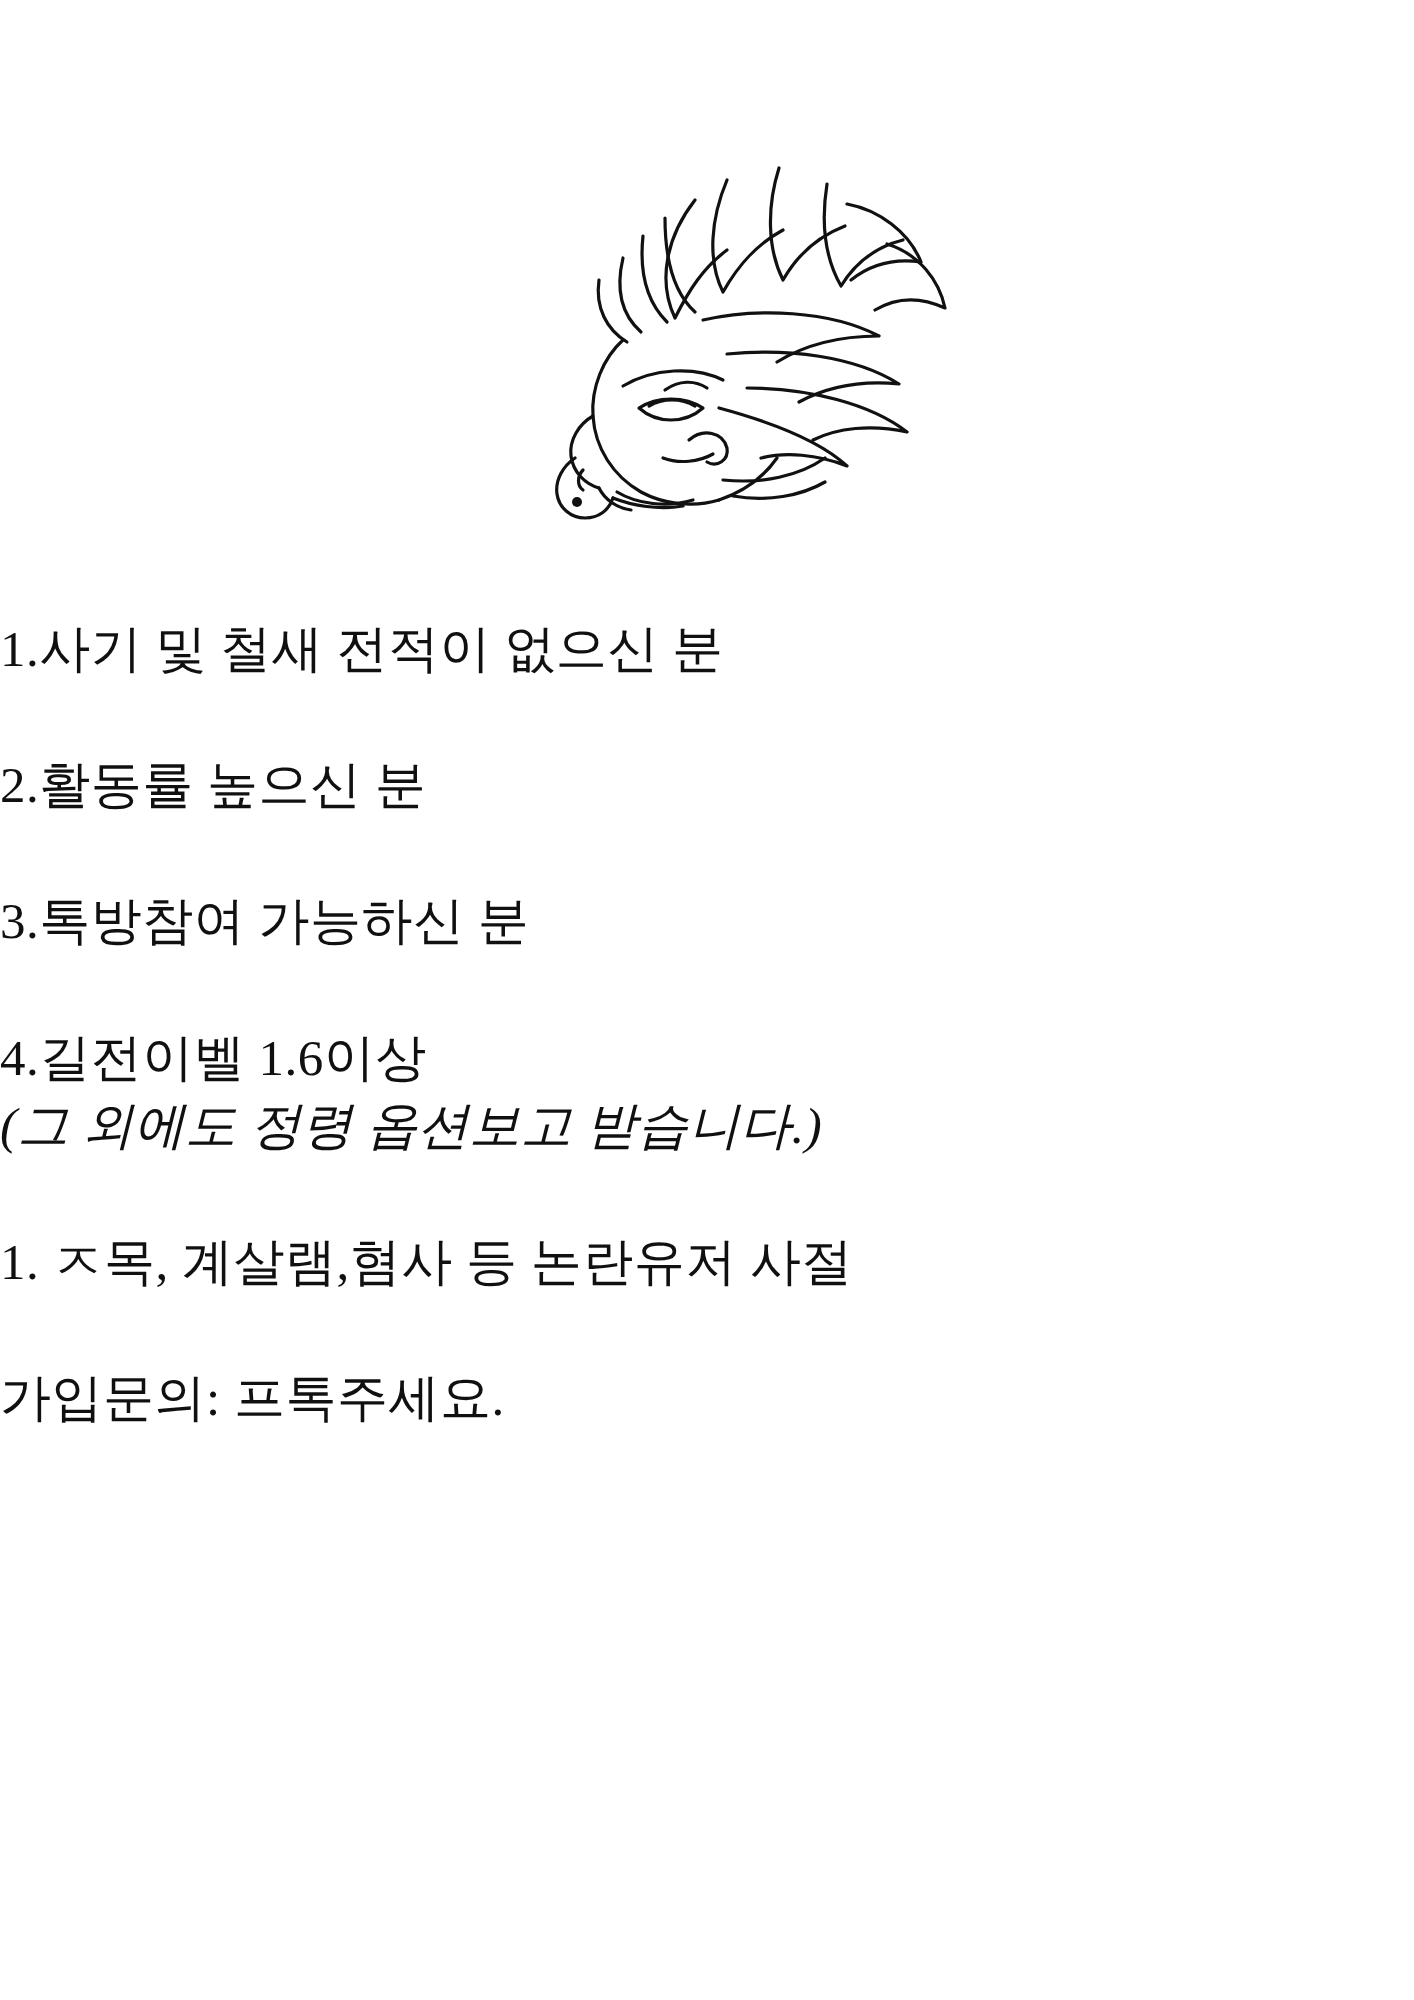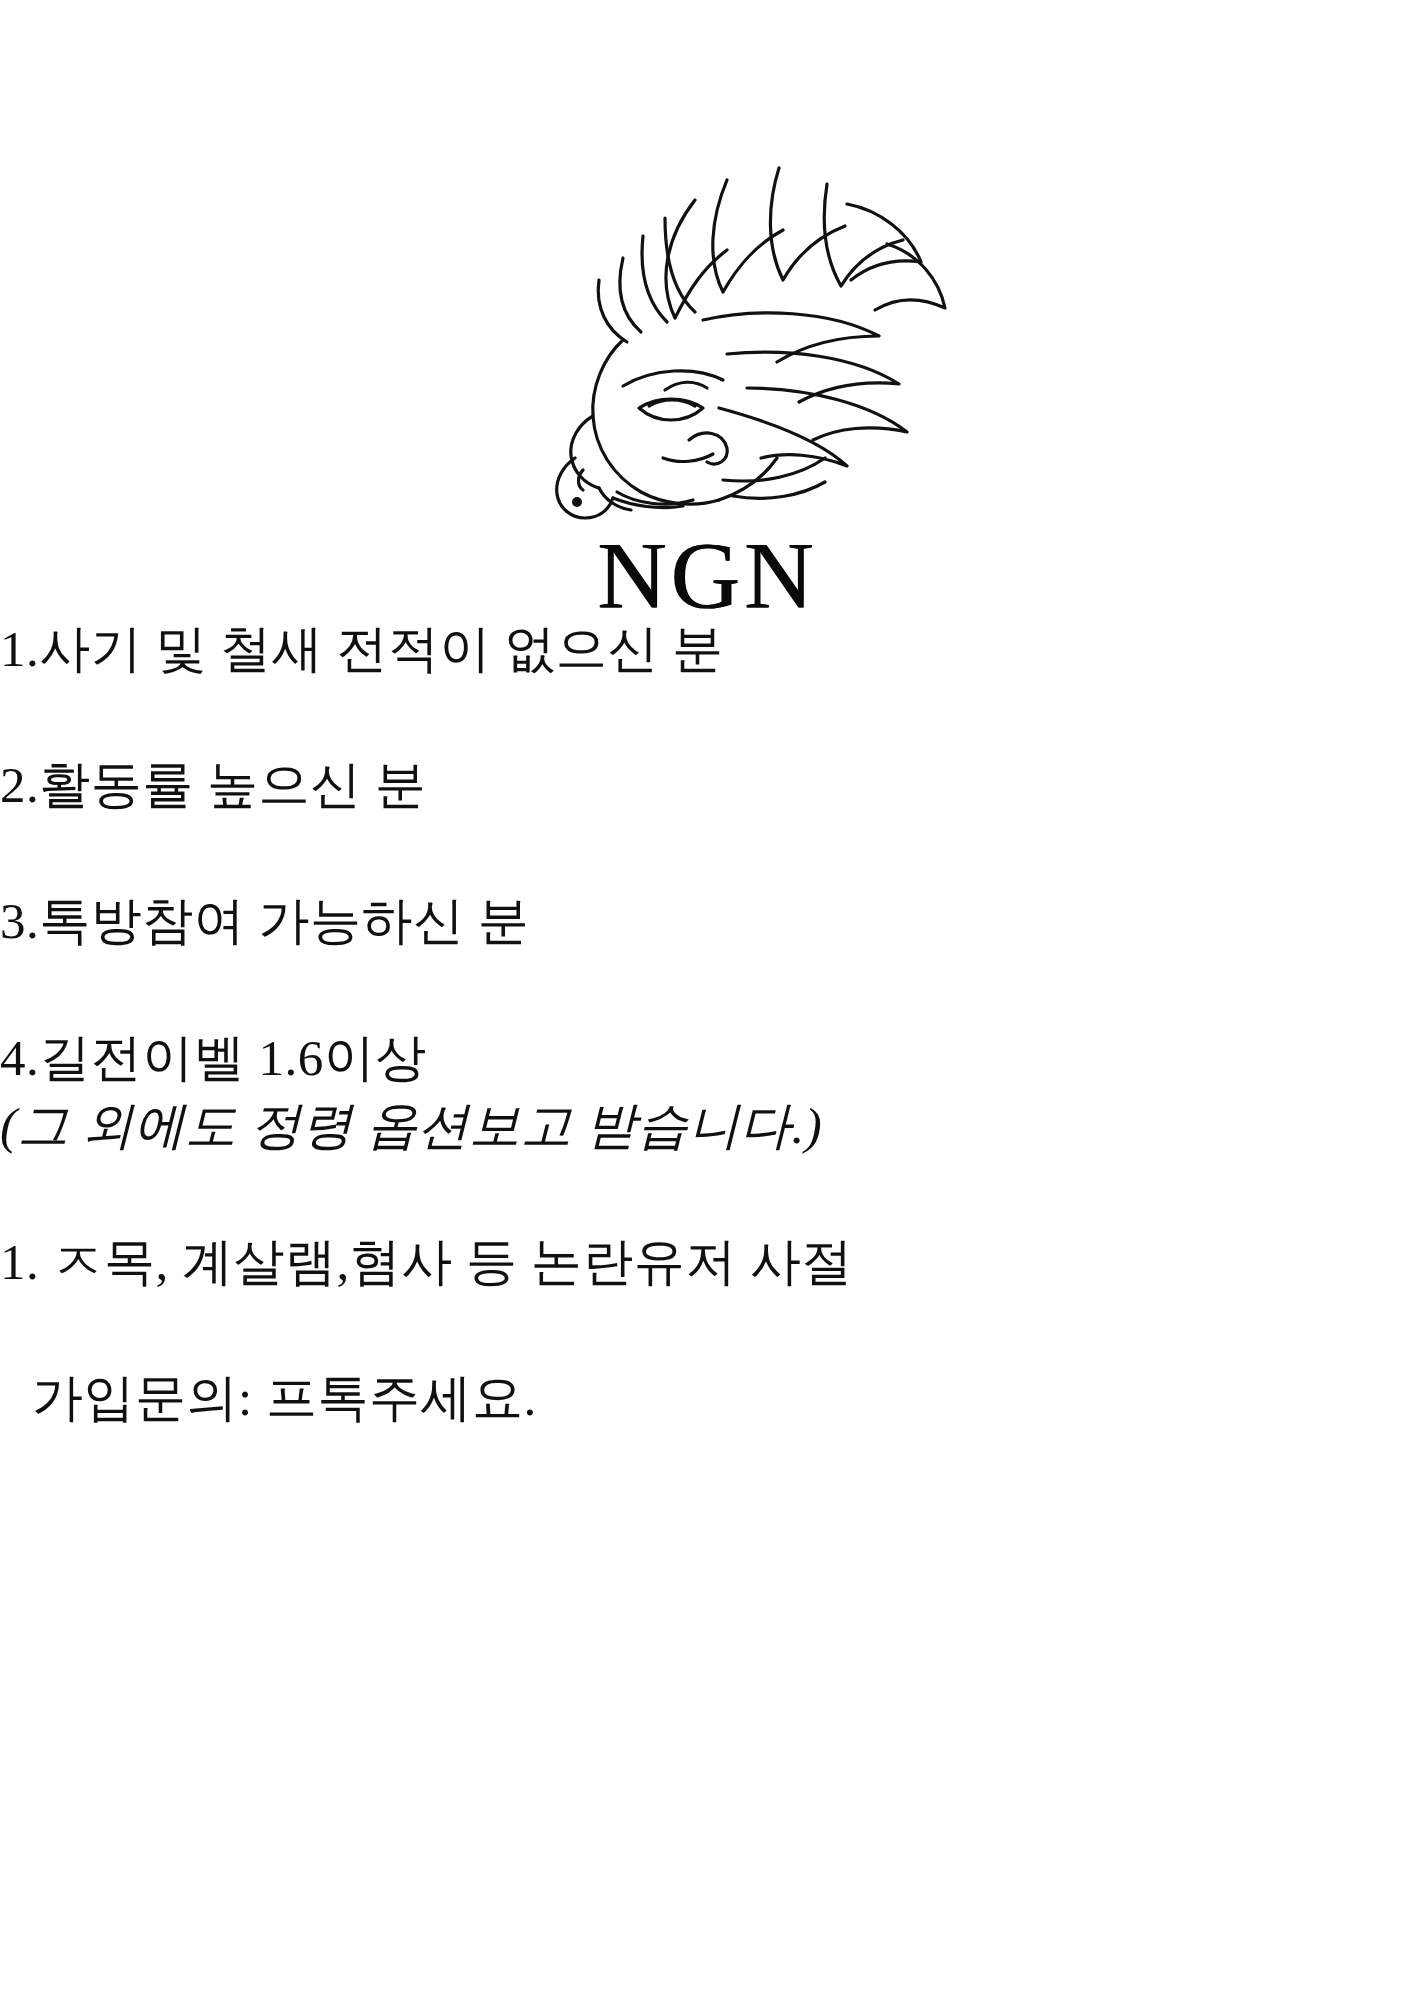--- a/index.html
+++ b/index.html
@@ -80,21 +80,20 @@
   }
   .line.tight {
     margin-bottom: 6px;
   }
   .line.sub {
     margin-bottom: 74px;
     font-style: italic;
   }
   .line:last-child {
     margin-bottom: 14px;
-    padding-left: 32px;
   }
 </style>
 </head>
 <body>
 
 <div class="page">
 
   <div class="logo-wrap">
     <svg class="logo-svg" width="560" height="400" viewBox="0 0 560 400" aria-hidden="true">
       <g fill="none" stroke="#111111" stroke-width="3.2" stroke-linecap="round" stroke-linejoin="round">
@@ -137,23 +136,20 @@
 
         <path d="M262 300 C276 288 296 292 300 308 C302 320 290 328 280 322"></path>
         <path d="M236 318 C252 324 272 322 286 314"></path>
 
         <path d="M296 340 C336 344 372 336 398 318"></path>
         <path d="M306 356 C340 362 374 356 398 342"></path>
       </g>
     </svg>
   </div>
 
-  <div class="logo-wordmark">
-    <span>NGN</span>
-  </div>
 
 
   <div class="lines">
     <p class="line">1.사기 및 철새 전적이 없으신 분</p>
     <p class="line">2.활동률 높으신 분</p>
     <p class="line">3.톡방참여 가능하신 분</p>
     <p class="line tight">4.길전이벨 1.6이상</p>
     <p class="line sub">(그 외에도 정령 옵션보고 받습니다.)</p>
     <p class="line">1. ㅈ목, 계살램,혐사 등 논란유저 사절</p>
     <p class="line">가입문의: 프톡주세요.</p>

